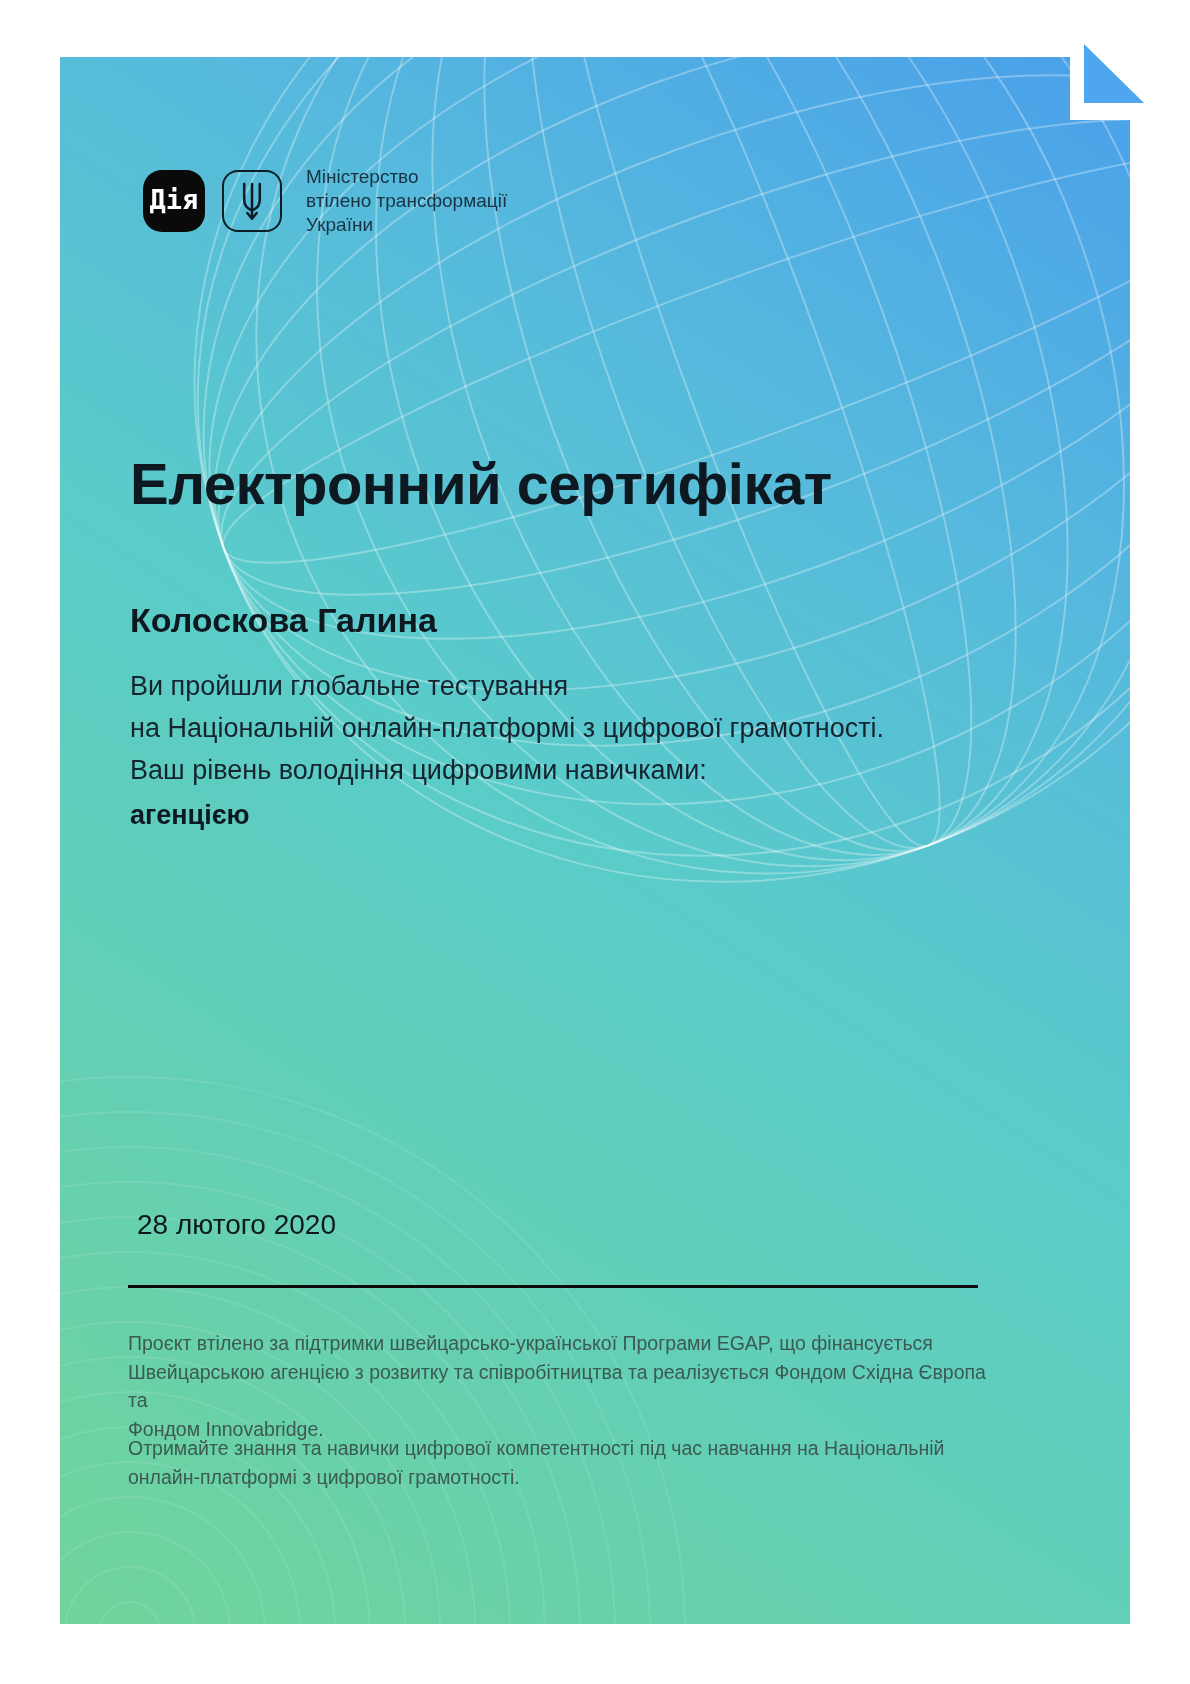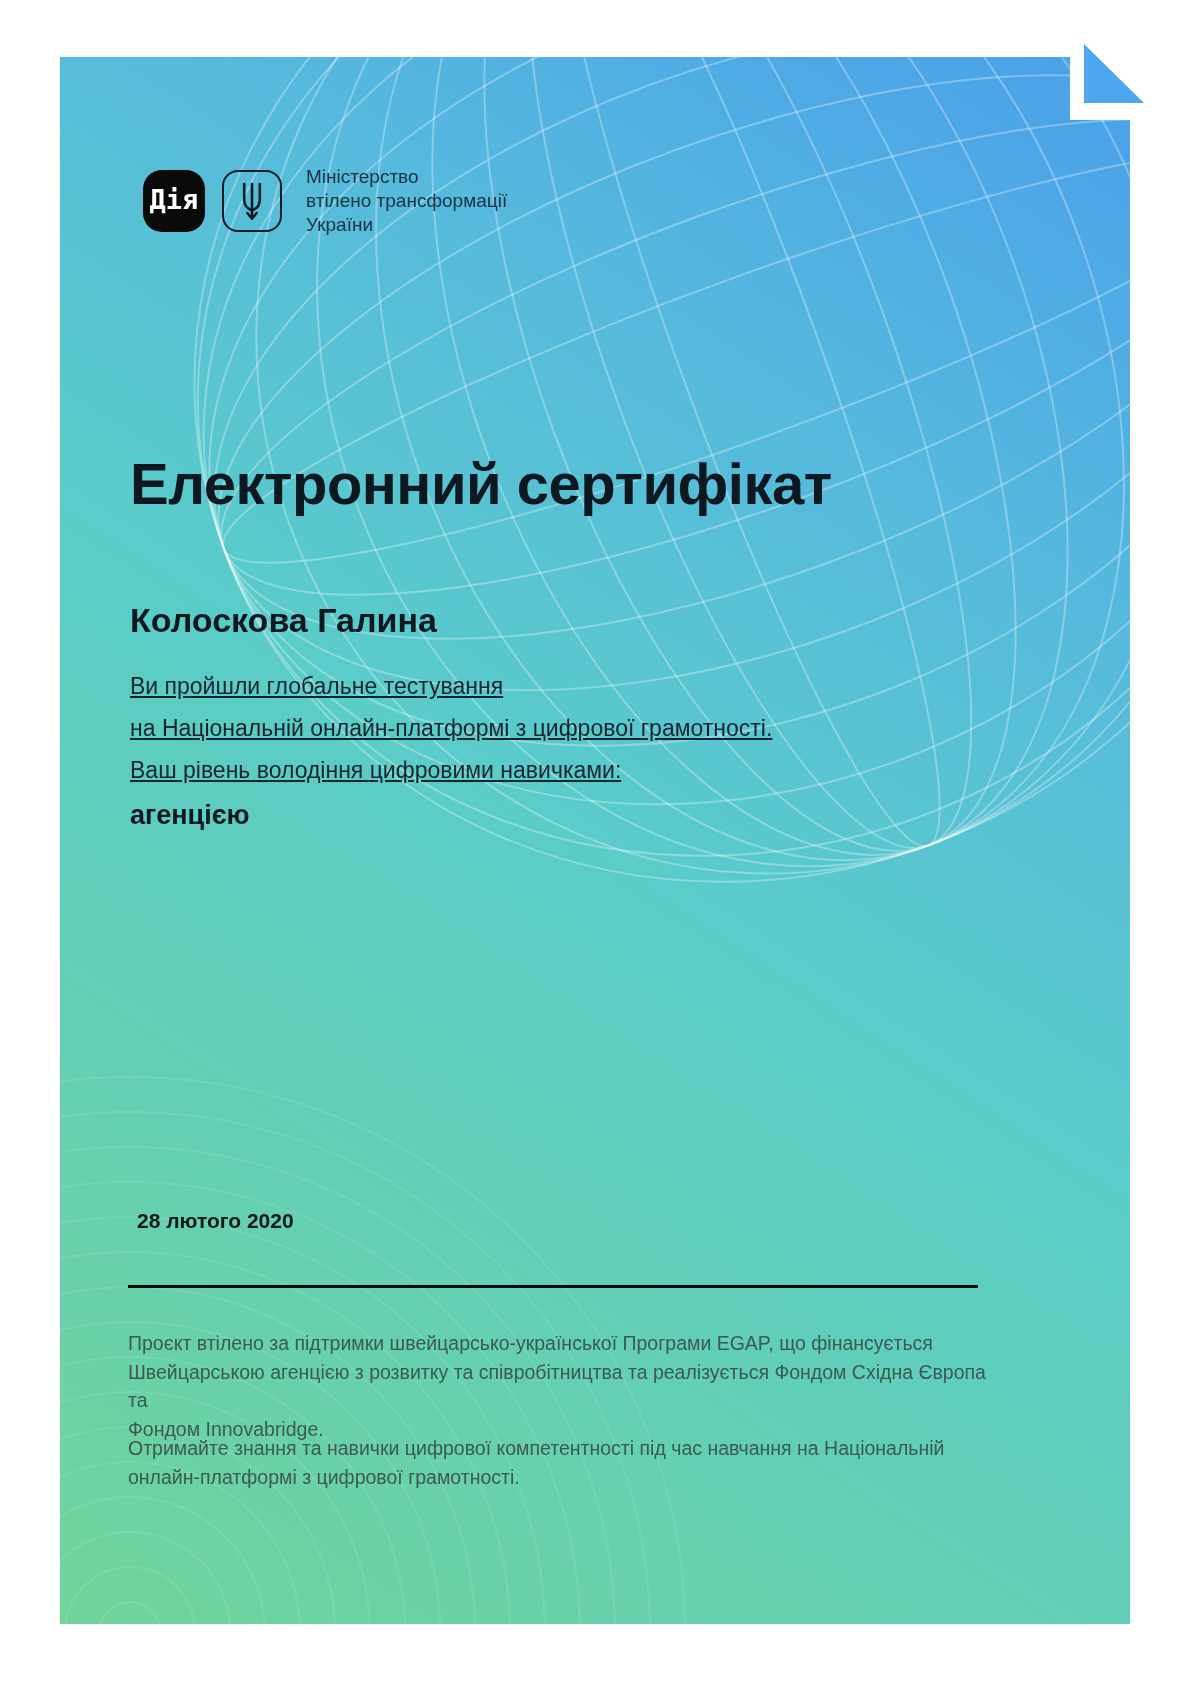--- a/index.html
+++ b/index.html
@@ -50,30 +50,30 @@
     font-size:58px;line-height:70px;font-weight:600;letter-spacing:-0.5px;
     color:var(--text-dark,#0e1821);
     text-align:center;
   }
   .recipient{
     position:absolute;left:70px;top:520px;
     font-size:34px;font-weight:700;color:var(--text-dark,#0e1821);
   }
   .body-text{
     position:absolute;left:70px;top:584px;width:860px;
-    font-size:23px;line-height:42px;font-weight:400;
-    color:#15242e;white-space:pre-line;text-decoration:underline;
+    font-size:27px;line-height:42px;font-weight:400;
+    color:#15242e;white-space:pre-line;
   }
   .skill-level{
     position:absolute;left:70px;top:719px;
     font-size:27px;font-weight:700;color:var(--text-dark,#0e1821);
   }
   .issue-date{
     position:absolute;left:77px;top:1128px;
-    font-size:21px;font-weight:700;color:var(--text-dark,#0e1821);
+    font-size:28px;font-weight:400;color:var(--text-dark,#0e1821);
   }
   .divider{
     position:absolute;left:68px;top:1204px;width:850px;height:3px;background:#0a0a0a;
   }
   .footer-par{
     position:absolute;left:68px;width:860px;
     font-size:19.5px;line-height:28.5px;font-weight:400;
     color:var(--footer-text,#3b5a52);white-space:pre-line;
   }
   .footer-par.p1{top:1248px;}

